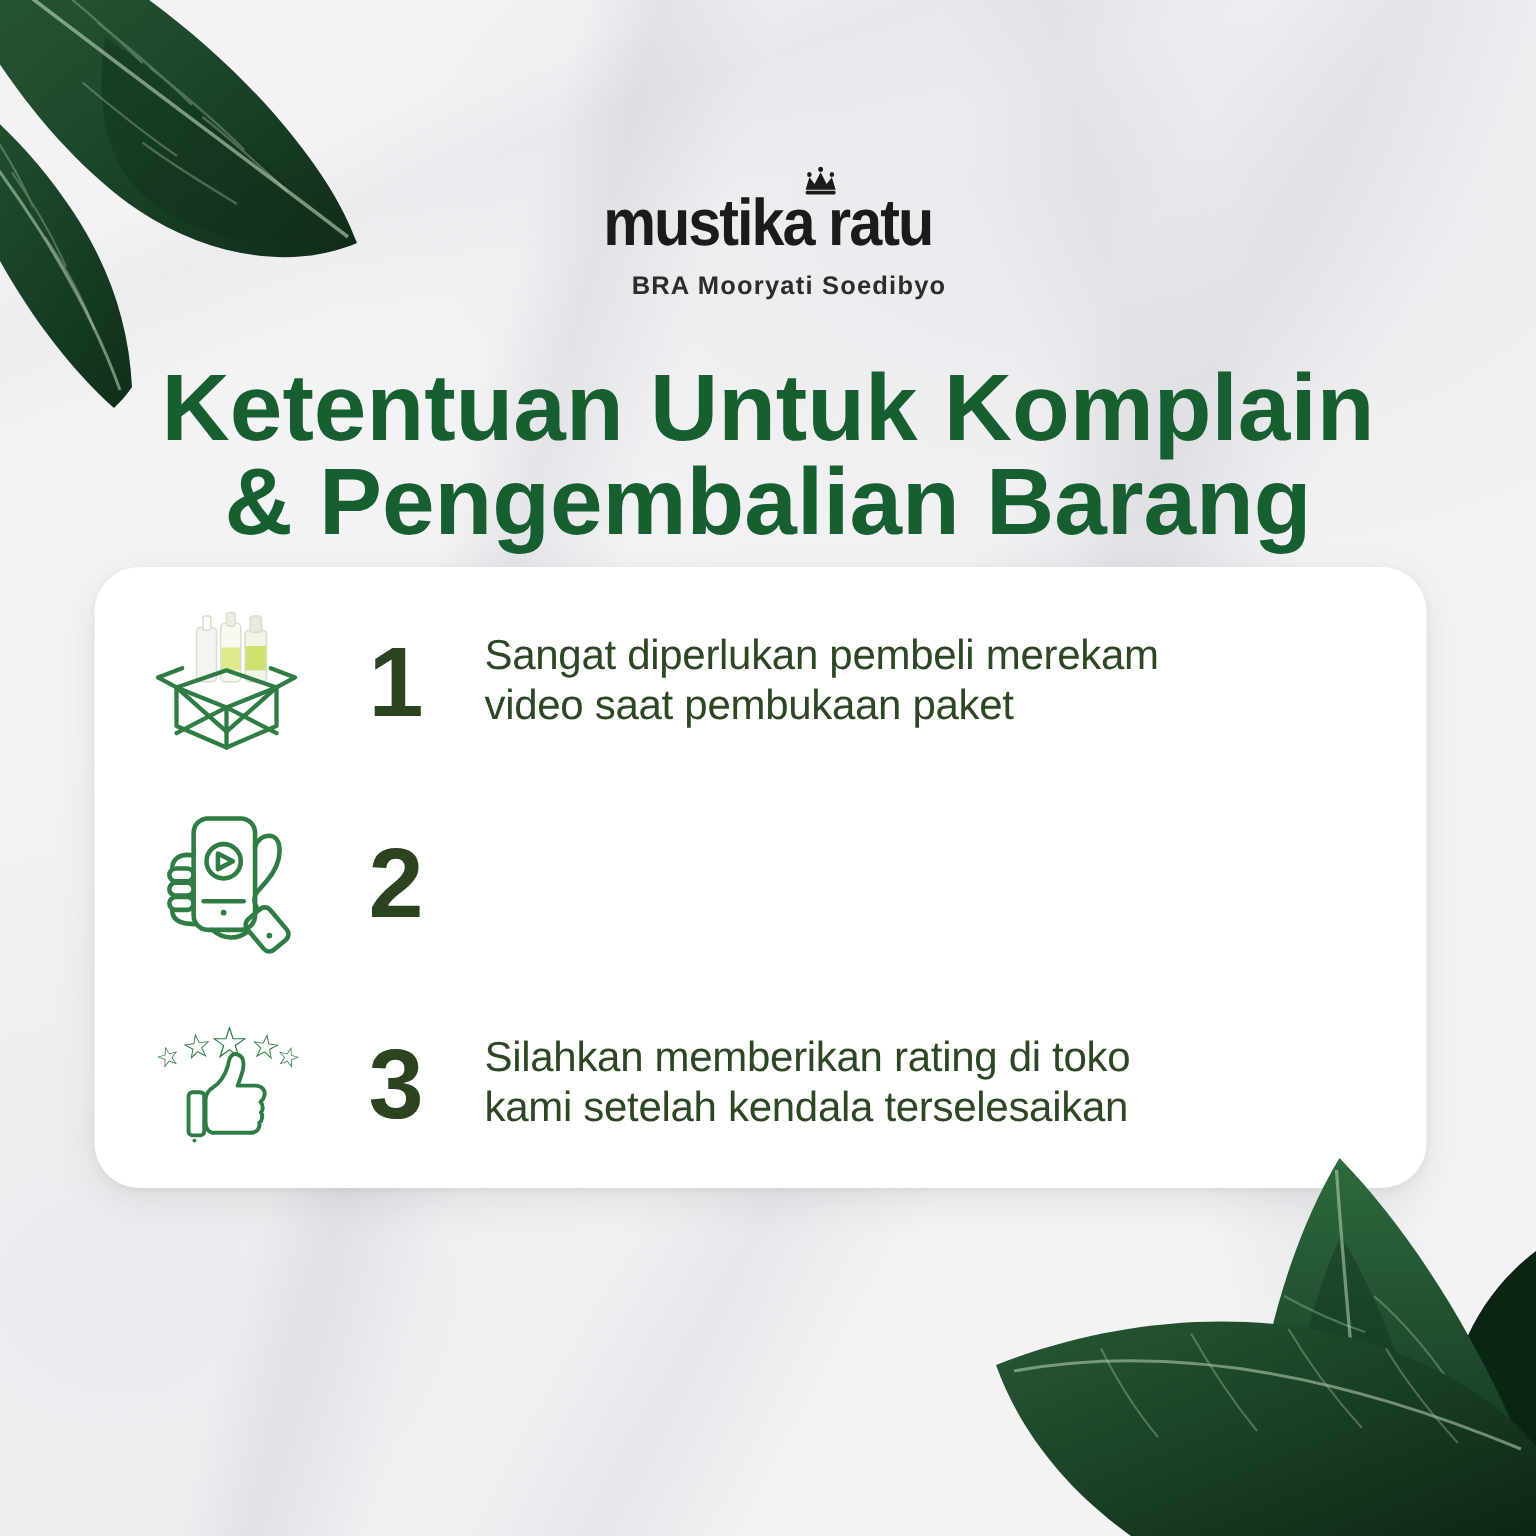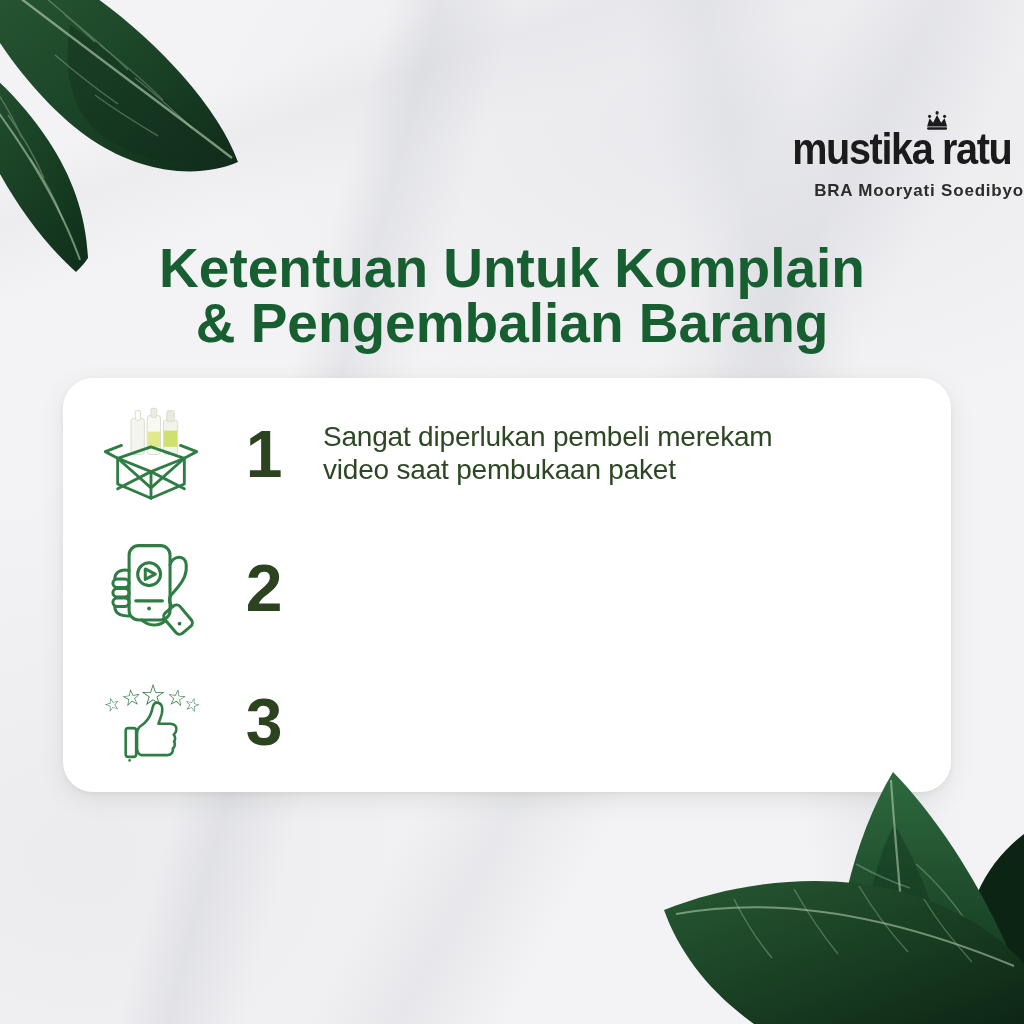--- a/index.html
+++ b/index.html
@@ -13,30 +13,30 @@
       linear-gradient(118deg, transparent 54%, rgba(168,171,183,.15) 60%, transparent 67%),
       linear-gradient(78deg,  transparent 68%, rgba(176,179,190,.13) 74%, transparent 81%),
       linear-gradient(160deg, transparent 12%, rgba(180,182,192,.10) 16%, transparent 22%),
       radial-gradient(900px 500px at 72% 12%, rgba(205,207,215,.28), transparent 60%),
       radial-gradient(760px 620px at 8% 84%,  rgba(208,209,217,.22), transparent 60%);
   }
   .leaf-svg { position:absolute; pointer-events:none; }
   #leaves-tl { top:0; left:0; }
   #leaves-br { right:0; bottom:0; }
 
-  .brand { position:absolute; top:124px; left:0; width:100%; text-align:right; }
+  .brand { position:absolute; top:124px; left:0; width:100%; text-align:center; }
   .logo-wrap { position:relative; display:inline-block; transform:scaleX(.9); transform-origin:center; }
   .logo-text { font-size:44px; font-weight:bold; letter-spacing:-1.5px; color:#1b1b1b; }
   .crown { position:absolute; top:-13px; left:59.5%; width:32px; height:20px; }
   .tagline { margin-top:7px; font-size:17px; font-weight:bold; letter-spacing:.8px; color:#2c2c2c;padding-left:28px; }
 
   .page-title {
     position:absolute; top:241px; left:0; width:100%;
     text-align:center; white-space:pre-line;
-    font-size:55px; font-weight:bold; line-height:1.0; letter-spacing:0;
+    font-size:63px; font-weight:bold; line-height:1.0; letter-spacing:0;
     color:#175f31;
   }
 
   .card {
     position:absolute; left:63px; top:378px; width:888px; height:414px;
     background:#ffffff; border-radius:30px;
     box-shadow:0 8px 26px rgba(70,80,70,.10), 0 2px 6px rgba(0,0,0,.05);
     padding:26px 36px 20px 38px;
     display:flex; flex-direction:column; justify-content:space-between;
   }
@@ -168,20 +168,22 @@
           <text x="93" y="37" font-size="21" transform="rotate(16 101 30)">☆</text>
         </g>
         <g fill="none" stroke="#2f7d44" stroke-width="3" stroke-linecap="round" stroke-linejoin="round">
           <rect x="26" y="57" width="12" height="33" rx="3"></rect>
           <path d="M44,88 C41,87 39,84 39,80 L39,63 C39,59 41,56 44,54 C50,50 54,44 56,37 C57,32 58,27 63,28 C68,29 68.5,35 67.5,40 C66.5,44 65,48 63.5,52 L77,52 C82,52 85,55.5 84,59.5 C83.4,62.5 81,64.5 81,64.5 C83,66.5 83.3,70.5 81.3,72.5 C83,74.5 82.5,78.5 80,80.5 C81,84.5 78,88 74,88 Z"></path>
         </g>
         <circle cx="30.5" cy="94" r="1.5" fill="#2f7d44"></circle>
       </svg>
     </div>
     <div class="item-number">3</div>
+    <div class="item-text">Silahkan memberikan rating di toko
+kami setelah kendala terselesaikan</div>
   </div>
 
 </section>
 
 <svg id="leaves-br" class="leaf-svg" width="430" height="310" viewBox="0 0 430 310">
   <defs>
     <linearGradient id="lgC" x1="0" y1="0" x2="0" y2="1">
       <stop offset="0" stop-color="#2e6a3d"></stop>
         <stop offset=".6" stop-color="#1b4629"></stop>
         <stop offset="1" stop-color="#0e2a17"></stop>

